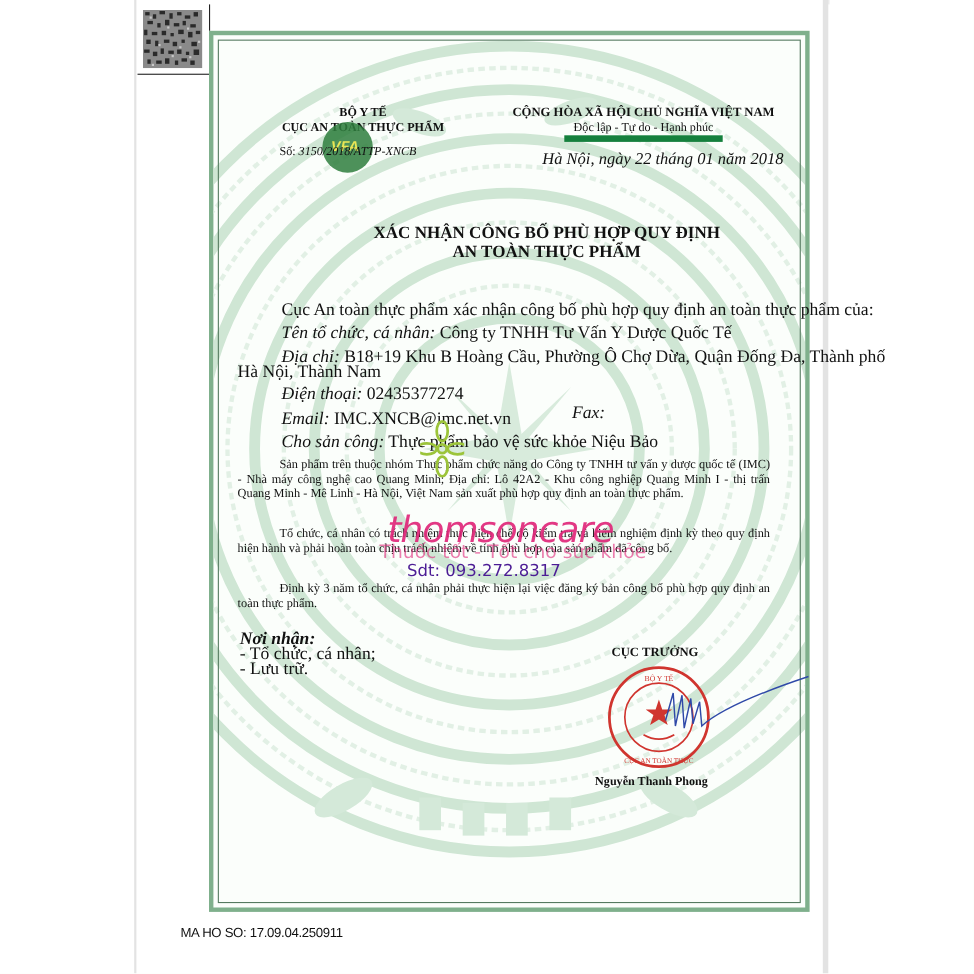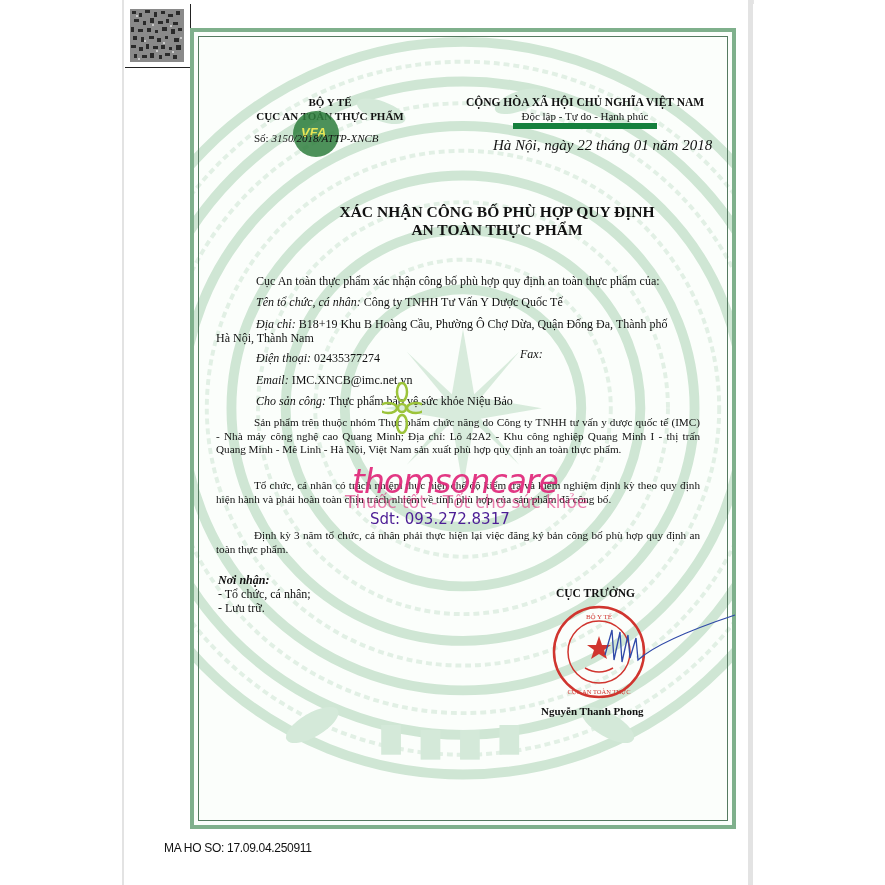--- a/index.html
+++ b/index.html
@@ -39,21 +39,21 @@
   .header-right { left:440px; top:95px; width:290px; }
   .header-right .l1 { font-size:11.5px; font-weight:bold; }
   .header-right .l2 { font-size:11px; display:inline-block; border-bottom:6px solid #15803d; padding:0 8px; }
 
   .vfa-logo { position:absolute; left:293px; top:111px; width:46px; height:46px; border-radius:50%;
               background:#2f7f3e; opacity:.85; }
   .vfa-logo span { position:absolute; left:8px; top:14px; font:bold italic 13px "Liberation Sans", sans-serif; color:#e6e23a; }
 
   .doc-title { left:200px; width:594px; font-size:15.5px; font-weight:bold; line-height:19px; }
 
-  .body-text { font-size:12px; line-height:13px; }
+  .body-text { font-size:16px; line-height:13px; }
   .para { position:absolute; left:216px; width:484px; font-size:11.2px; line-height:13.5px; text-align:justify; white-space:normal; }
   .indent { text-indent:38px; }
 
   .watermark-main {
     position:absolute; left:352px; top:462px; font-family:"DejaVu Sans", sans-serif; font-size:33px;
     color:#e0287a; font-style:italic; letter-spacing:-1px; opacity:.92;
   }
   .watermark-sub {
     position:absolute; left:345px; top:492px; font-family:"DejaVu Sans", sans-serif; font-size:17px;
     color:#e0287a; opacity:.6; white-space:nowrap;text-align:center;
@@ -208,21 +208,21 @@
 <div class="txt body-text" style="left:256px; top:318px;">
   <span class="italic">Địa chỉ:</span>
   <span>B18+19 Khu B Hoàng Cầu, Phường Ô Chợ Dừa, Quận Đống Đa, Thành phố</span>
 </div>
 <div class="txt body-text" style="left:216px; top:332px;">Hà Nội, Thành Nam</div>
 
 <div class="txt body-text" style="left:256px; top:352px;">
   <span class="italic">Điện thoại:</span>
   <span>02435377274</span>
 </div>
-<div class="txt body-text italic" style="left:520px; top:348px;">Fax:</div>
+<div class="txt body-text italic" style="left:520px; top:369px;">Fax:</div>
 
 <div class="txt body-text" style="left:256px; top:374px;">
   <span class="italic">Email:</span>
   <span>IMC.XNCB@imc.net.vn</span>
 </div>
 
 <div class="txt body-text" style="left:256px; top:395px;">
   <span class="italic">Cho sản công:</span>
   <span>Thực phẩm bảo vệ sức khỏe Niệu Bảo</span>
 </div>

